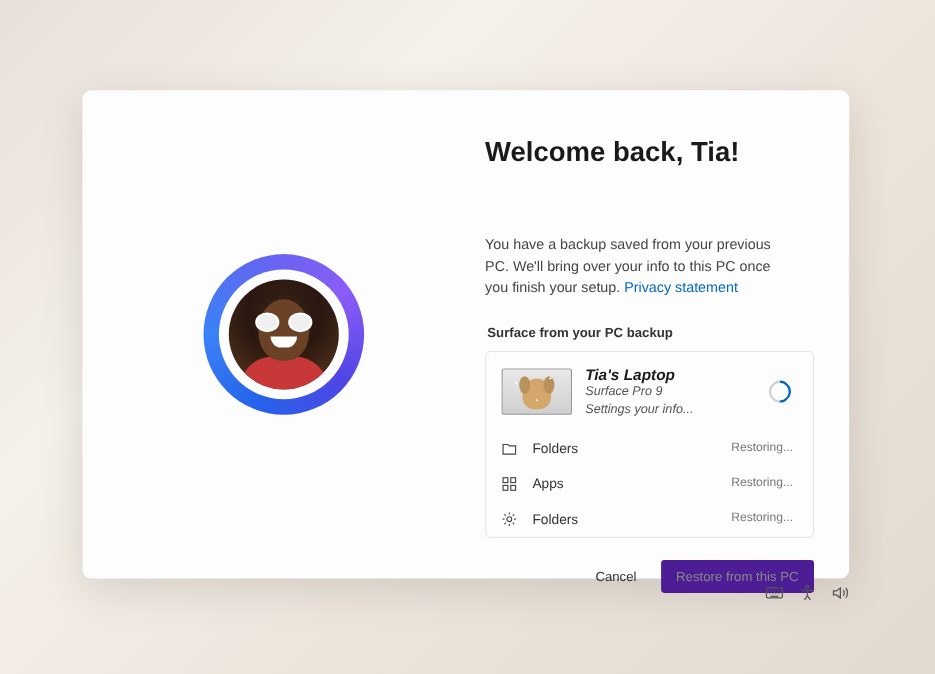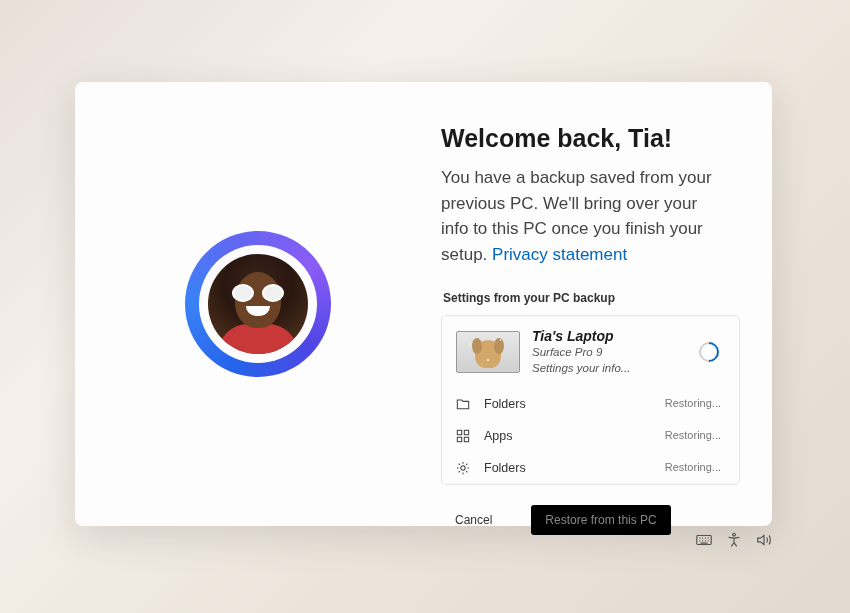--- a/index.html
+++ b/index.html
@@ -107,25 +107,26 @@
       display: flex;
       flex-direction: column;
     }
     .heading {
       font-size: 25px;
       font-weight: 600;
       color: #1a1a1a;
       margin-bottom: 12px;
     }
     .description {
-      font-size: 17px;
+      font-size: 13px;
       color: #444;
       line-height: 1.5;
       margin-bottom: 24px;
       padding-right: 20px;
+      margin-top: 47px;
     }
     .link {
       color: #0067c0;
       text-decoration: none;
     }
     .section-label {
       font-size: 12px;
       font-weight: 600;
       color: #333;
       margin-bottom: 10px;
@@ -221,37 +222,38 @@
       flex: 1;
     }
     .restore-item .status {
       font-size: 11px;
       color: #777;
       padding-left: 44px;
     }
     .buttons {
       margin-top: auto;
       display: flex;
-      gap: 25px;
+      justify-content: flex-end;
+      gap: 8px;
       padding-top: 20px;
     }
     .btn {
       font-size: 12px;
       padding: 8px 14px;
       border-radius: 3px;
       border: none;
       cursor: pointer;
       font-family: inherit;
     }
     .btn-cancel {
       background: transparent;
       color: #333;
     }
     .btn-primary {
-      background: #000000;
+      background: #4c1d95;
       color: #888;
     }
     .taskbar-icons {
       position: absolute;
       right: 77px;
       bottom: 60px;
       display: flex;
       gap: 12px;
       align-items: center;
       color: #555;
@@ -278,21 +280,21 @@
       </div>
     </div>
   </div>
 
   <div class="right-panel">
     <h1 class="heading">Welcome back, Tia!</h1>
     <p class="description">
       <span>You have a backup saved from your previous PC. We'll bring over your info to this PC once you finish your setup. </span><a href="#" class="link">Privacy statement</a>
     </p>
 
-    <div class="section-label">Settings from your PC backup</div>
+    <div class="section-label">Surface from your PC backup</div>
 
     <div class="backup-card">
       <div class="backup-header">
         <div class="thumb">
           <div class="thumb-dog"></div>
           <div class="thumb-snow"></div>
         </div>
         <div class="backup-info">
           <div class="backup-title">Tia's Laptop</div>
           <div class="backup-sub">Surface Pro 9</div>

